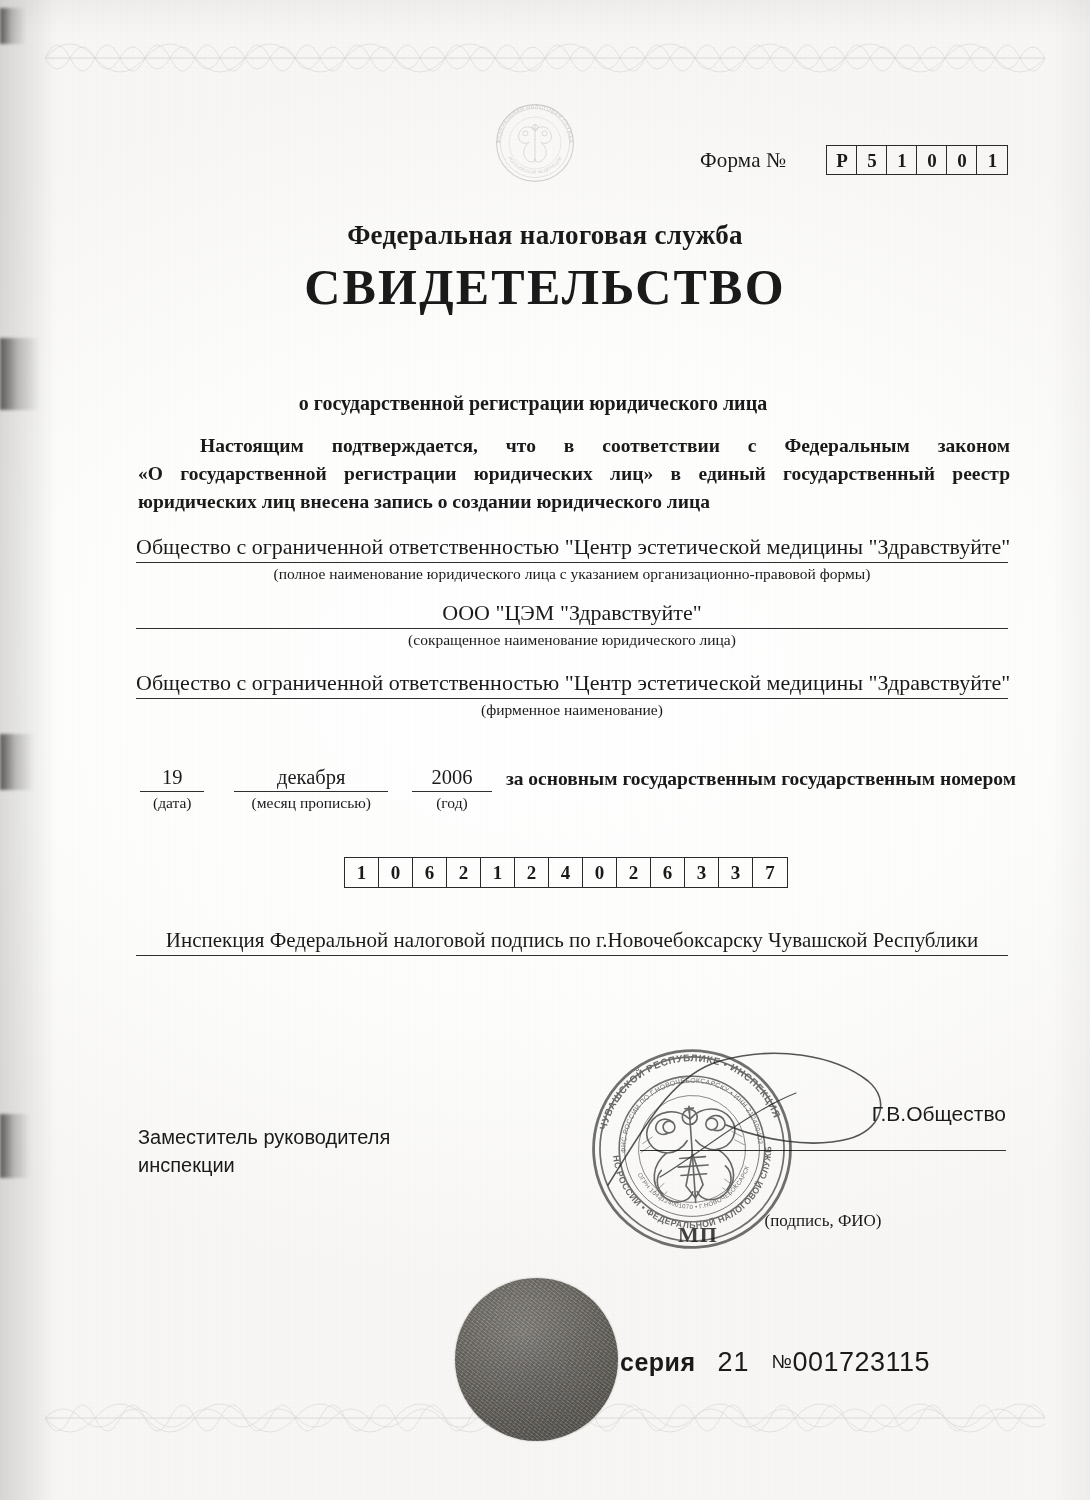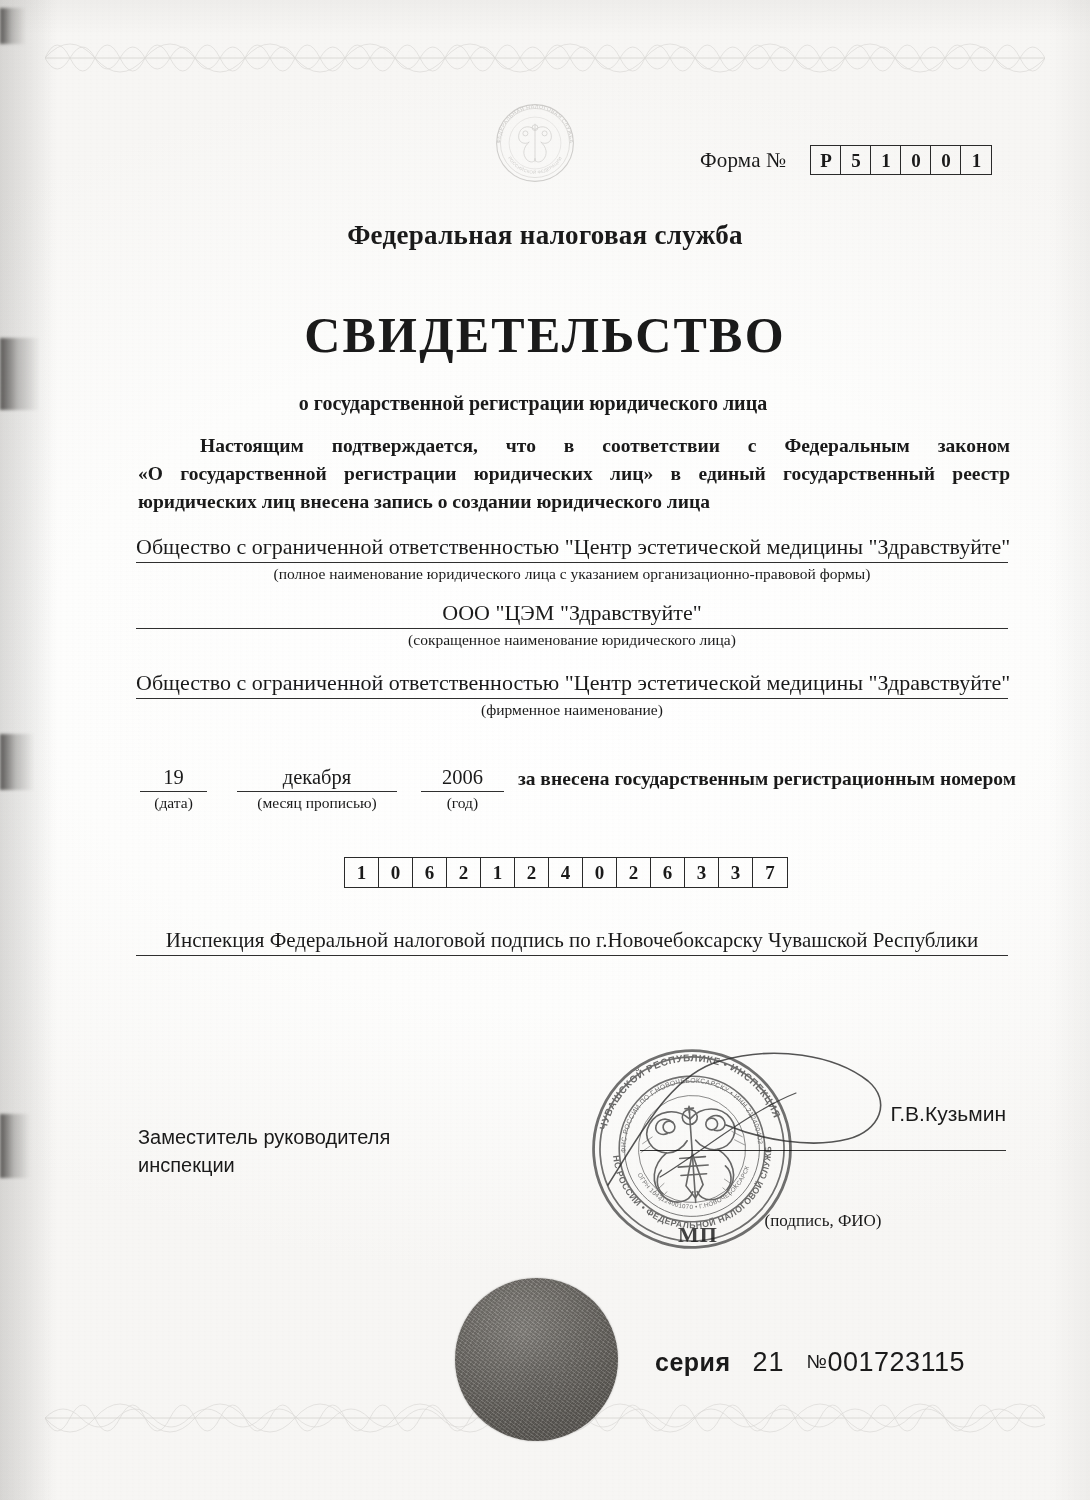--- a/index.html
+++ b/index.html
@@ -75,21 +75,21 @@
   
   .emblem {
     position: absolute;
     left: 487px; top: 92px;
     width: 96px; height: 102px;
     opacity: .30;
   }
   .form-row {
     position: absolute;
     left: 700px; top: 145px;
-    display: flex; align-items: center; gap: 24px;
+    display: flex; align-items: center; gap: 40px;
   }
   .form-label { font-size: 21px; letter-spacing: .2px; white-space: nowrap; }
   .form-boxes { display: flex; border: 1.4px solid #2a2a2a; }
   .form-boxes .cell {
     width: 30px; height: 28px;
     border-right: 1.4px solid #2a2a2a;
     font-size: 19px; font-weight: bold;
     display: flex; align-items: center; justify-content: center;
     line-height: 1;
   }
@@ -98,21 +98,20 @@
   
   .agency {
     position: absolute; left: 0; top: 220px; width: 1090px;
     text-align: center; font-size: 27px; font-weight: bold;
     letter-spacing: .3px;
   }
   .cert-title {
     position: absolute; left: 0; top: 258px; width: 1090px;
     text-align: center; font-size: 50px; font-weight: bold;
     letter-spacing: 2.2px;
-    margin-top: 48px;
   }
   .subtitle {
     position: absolute; left: 0; top: 392px; width: 1066px;
     text-align: center; font-size: 20px; font-weight: bold;
   }
 
   
   .body-para {
     position: absolute; left: 138px; top: 432px; width: 872px;
     font-size: 19.5px; font-weight: bold; line-height: 1.44;
@@ -236,21 +235,21 @@
       repeating-linear-gradient(-52deg, rgba(255,255,255,.14) 0 1px, rgba(0,0,0,.12) 1px 4px),
       radial-gradient(circle at 50% 60%, rgba(20,20,20,.30) 0%, rgba(255,255,255,0) 62%);
   }
 
   
   .series {
     position: absolute; left: 620px; top: 1347px;
     display: flex; align-items: baseline; gap: 22px;
     font-family: "Liberation Sans", "DejaVu Sans", sans-serif;
   }
-  .series .lbl { font-size: 25px; font-weight: bold; letter-spacing: .5px; padding-left: 35px; }
+  .series .lbl { font-size: 25px; font-weight: bold; letter-spacing: .5px; }
   .series .sr  { font-size: 27px; letter-spacing: 1px; }
   .series .num { font-size: 27px; letter-spacing: .5px; }
   .series .num .hash { font-size: 19px; vertical-align: 3px; }
 </style>
 </head>
 <body>
 
 <div id="page">
   <div class="scan-vignette"></div>
   <div class="paper-noise"></div>
@@ -350,21 +349,21 @@
       <span class="cap">(дата)</span>
     </div>
     <div class="date-seg seg-month">
       <span class="val">декабря</span>
       <span class="cap">(месяц прописью)</span>
     </div>
     <div class="date-seg seg-year">
       <span class="val">2006</span>
       <span class="cap">(год)</span>
     </div>
-    <div class="ogrn-text">за внесена государственным регистрационным номером</div>
+    <div class="ogrn-text">за основным государственным государственным номером</div>
   </div>
 
   <div class="ogrn-boxes">
     <span class="cell">1</span>
     <span class="cell">0</span>
     <span class="cell">6</span>
     <span class="cell">2</span>
     <span class="cell">1</span>
     <span class="cell">2</span>
     <span class="cell">4</span>
@@ -377,21 +376,21 @@
   </div>
 
   <div class="field f-org">
     <span class="val">Инспекция Федеральной налоговой подпись по г.Новочебоксарску Чувашской Республики</span>
   </div>
 
   <div class="sig-title">
     <div>Заместитель руководителя</div>
     <div>инспекции</div>
   </div>
-  <div class="sig-name">Г.В.Кузьмин</div>
+  <div class="sig-name">Г.В.Общество</div>
   <div class="sig-line"></div>
   <div class="sig-cap">(подпись, ФИО)</div>
 
   <svg class="seal" viewBox="0 0 200 200">
     <defs>
       <path id="sOuterTop" d="M 18 100 A 82 82 0 0 1 182 100"></path>
       <path id="sOuterBot" d="M 26 100 A 74 74 0 0 0 174 100"></path>
       <path id="sInnerTop" d="M 38 100 A 62 62 0 0 1 162 100"></path>
       <path id="sInnerBot" d="M 44 100 A 56 56 0 0 0 156 100"></path>
     </defs>

